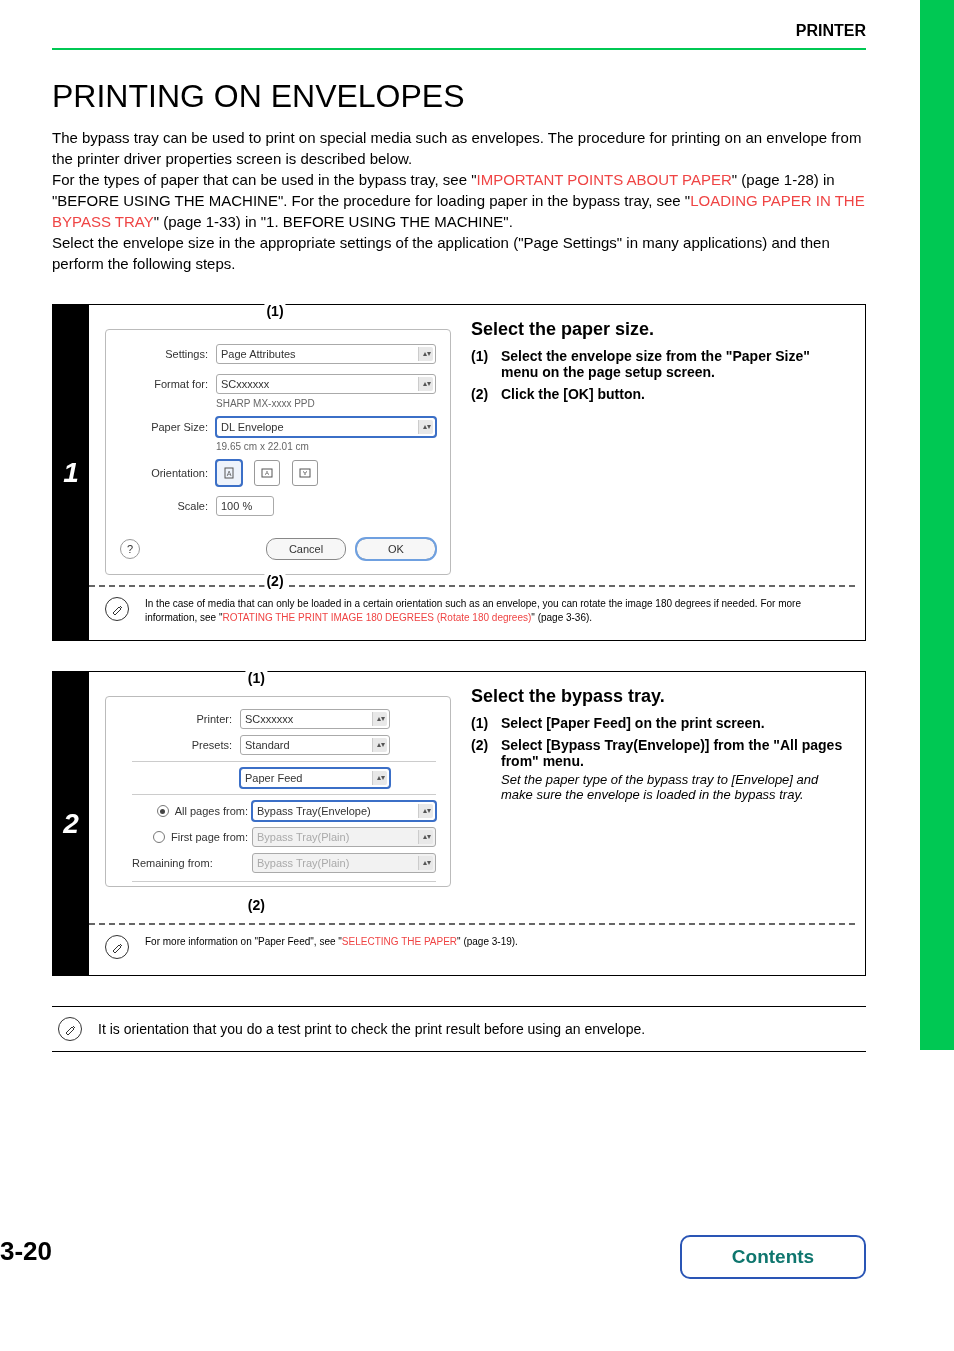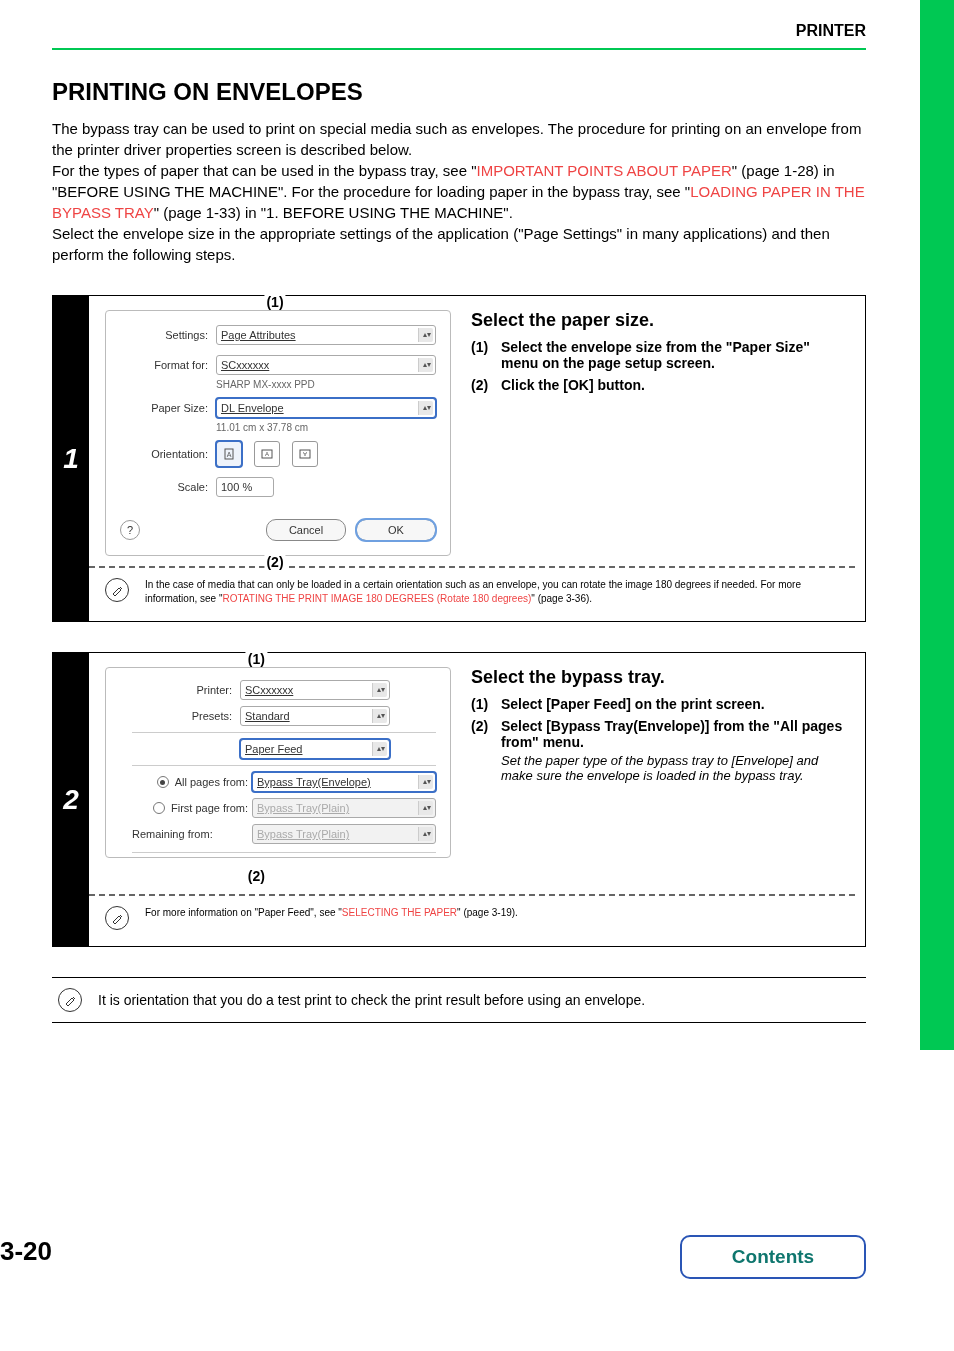--- a/index.html
+++ b/index.html
@@ -40,22 +40,22 @@
     height: 2px;
     background: #00c853;
   }
   .content {
     position: absolute;
     left: 52px;
     right: 88px;
     top: 78px;
   }
   h1 {
-    font-size: 24px;
-    font-weight: bold;
+    font-size: 32px;
+    font-weight: normal;
     margin: 0 0 12px 0;
   }
   .intro {
     font-size: 15px;
     line-height: 1.4;
   }
   .link {
     color: #ef4444;
   }
   .step-block {
@@ -146,20 +146,21 @@
     padding: 0 2px;
   }
   
   .dlg {
     background: #fff;
     border: 1px solid #bbb;
     border-radius: 4px;
     padding: 14px;
     font-size: 11px;
     color: #333;
+    margin-top: 10px;
   }
   .dlg .row {
     display: flex;
     align-items: center;
     margin-bottom: 10px;
   }
   .dlg .lab {
     width: 88px;
     text-align: right;
     padding-right: 8px;
@@ -169,21 +170,20 @@
     height: 20px;
     border: 1px solid #aaa;
     border-radius: 3px;
     display: flex;
     align-items: center;
     padding: 0 4px;
     position: relative;
     background: #fff;
     box-sizing: border-box;
     font-size: 11px;
-    text-decoration: underline;
   }
   .dlg .sel.hl {
     outline: 2px solid #3b6fc7;
     outline-offset: -1px;
   }
   .dlg .sel::after {
     content: "";
     position: absolute;
     right: 2px;
     top: 2px;
@@ -349,21 +349,21 @@
                   </div>
               </div>
               <div class="sub">SHARP MX-xxxx PPD</div>
               <div class="row">
                 <div class="lab">Paper Size:</div>
                 <div class="sel hl">
                     <span>DL Envelope</span>
                     <span class="sel-caret">▴▾</span>
                   </div>
               </div>
-              <div class="sub">11.01 cm x 37.78 cm</div>
+              <div class="sub">19.65 cm x 22.01 cm</div>
               <div class="row">
                 <div class="lab">Orientation:</div>
                 <div class="orient">
                   <div class="o active">
                       <svg width="10" height="12">
                         <rect x="1" y="1" width="8" height="10" fill="none" stroke="#555"></rect>
                         <text x="5" y="9" font-size="7" text-anchor="middle" fill="#555">A</text>
                       </svg>
                     </div>
                   <div class="o">

